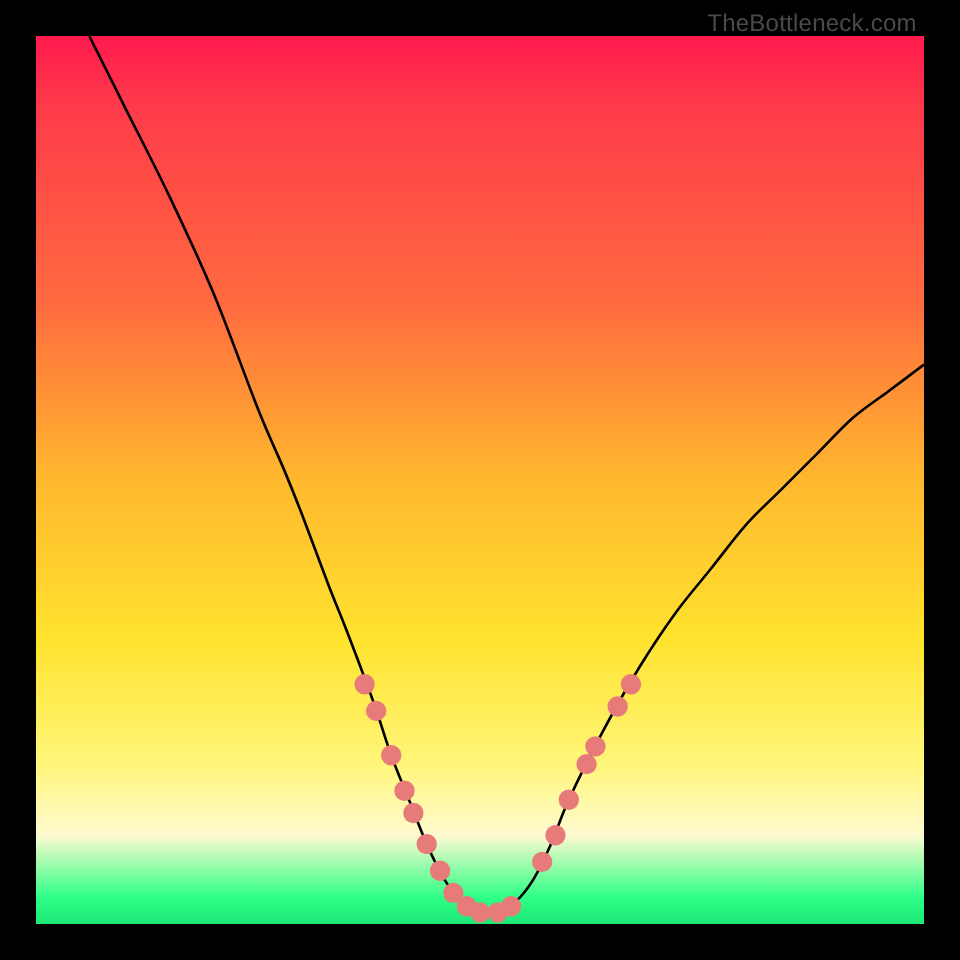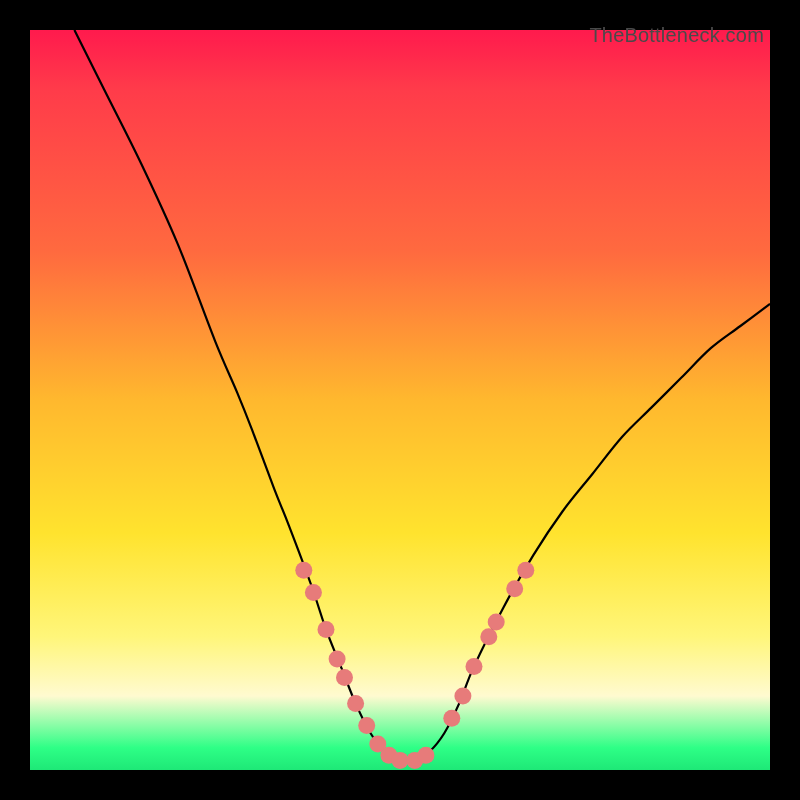--- a/index.html
+++ b/index.html
@@ -39,21 +39,21 @@
       #2eff86 97%,
       #1ee877 100%
     );
   }
   svg.overlay {
     position: absolute;
     inset: 0;
   }
   .watermark {
     position: absolute;
-    top: 24px;
+    top: 9px;
     right: 36px;
     color: #4a4a4a;
     font-size: 20px;
     letter-spacing: 0.2px;
     user-select: none;
   }
 </style>
 </head>
 <body>
 

